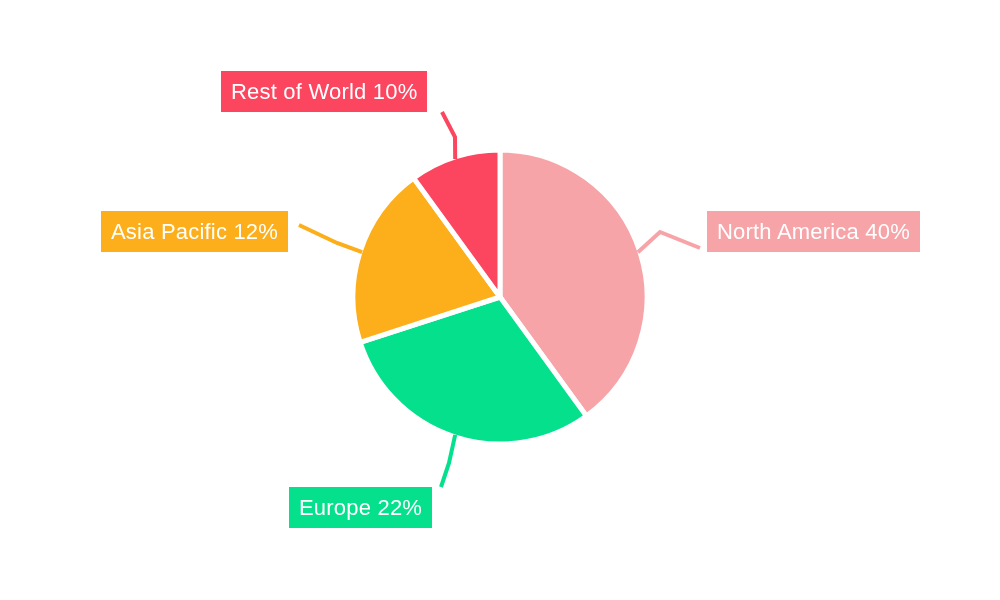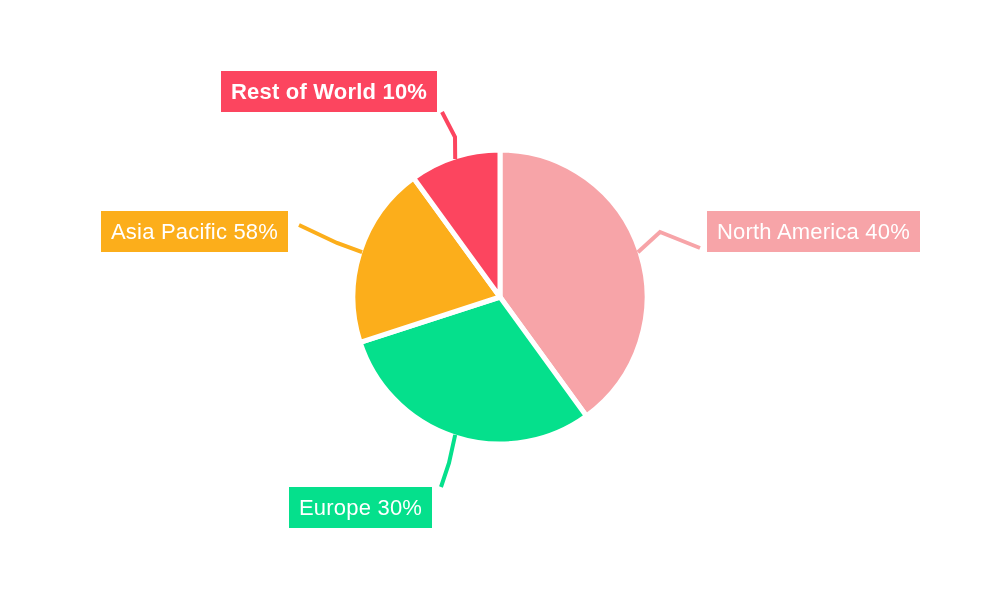--- a/index.html
+++ b/index.html
@@ -50,21 +50,20 @@
     left: 289px;
     top: 487px;
   }
   #label-asia-pacific {
     left: 101px;
     top: 211px;
   }
   #label-rest-of-world {
     left: 221px;
     top: 71px;
-    font-weight: bold;
   }
 </style>
 </head>
 <body>
 
 <div id="chart-root">
 
   <svg id="pie-svg" viewBox="0 0 1000 600">
 
     <g id="slices-group">
@@ -81,24 +80,24 @@
         <polyline points="455.19,159.10 455,137 442,112" fill="none" stroke="#FC455F" stroke-width="4" stroke-linecap="butt" stroke-linejoin="miter"></polyline>
       </g>
 
   </svg>
 
   <div class="slice-label" id="label-north-america" style="background-color: rgb(247, 164, 168); color: rgb(255, 255, 255); margin-left: 7px;">
     <span>North America 40%</span>
   </div>
 
   <div class="slice-label" id="label-europe" style="background-color: rgb(5, 224, 140); color: rgb(255, 255, 255);">
-    <span>Europe 30%</span>
+    <span>Europe 22%</span>
   </div>
 
   <div class="slice-label" id="label-asia-pacific" style="background-color: rgb(252, 174, 27); color: rgb(255, 255, 255);">
-    <span>Asia Pacific 58%</span>
+    <span>Asia Pacific 12%</span>
   </div>
 
   <div class="slice-label" id="label-rest-of-world" style="background-color: rgb(252, 69, 95); color: rgb(255, 255, 255);">
     <span>Rest of World 10%</span>
   </div>
 
 </div>
 
 </body></html>

